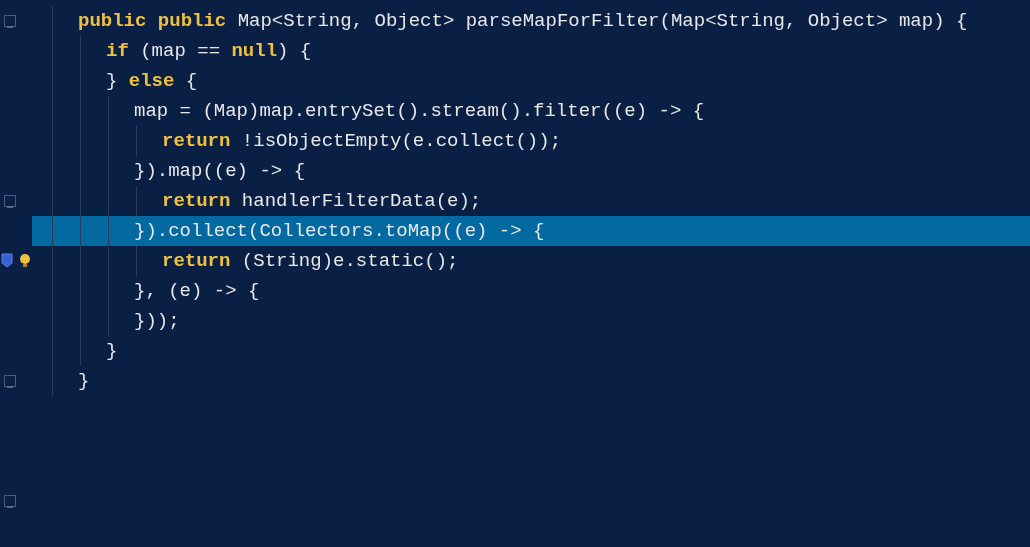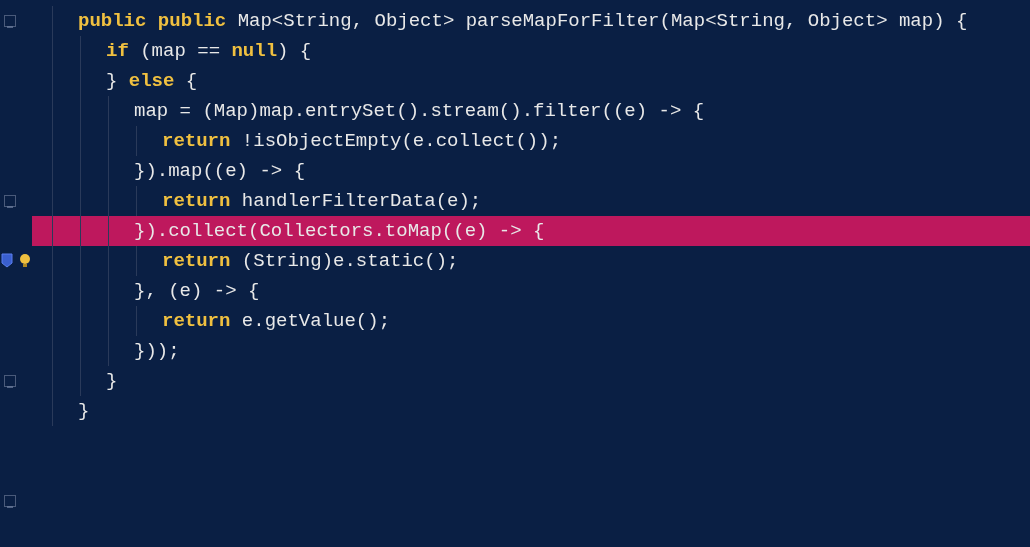--- a/index.html
+++ b/index.html
@@ -36,21 +36,21 @@
     padding-top: 0;
   }
   .line {
     height: 30px;
     line-height: 30px;
     white-space: pre;
     padding-left: 18px;
     position: relative;
   }
   .line.highlighted {
-    background: #be185d;
+    background: #0369a1;
   }
   .indent-guide {
     position: absolute;
     width: 1px;
     background: #2a3a5a;
     top: 0;
     bottom: 0;
   }
   .kw { color: #f0c040; font-weight: bold; }
   .plain { color: #e8e8e8; }
@@ -98,18 +98,17 @@
       <div class="line" style="padding-left: 46px; height: 30px; line-height: 30px;"><span class="indent-guide" style="left: 20px;"></span><span class="kw">public</span><span class="plain"> </span><span class="kw">public</span><span class="plain"> Map&lt;String, Object&gt; parseMapForFilter(Map&lt;String, Object&gt; map) {</span></div>
       <div class="line" style="padding-left: 74px; height: 30px; line-height: 30px;"><span class="indent-guide" style="left: 20px;"></span><span class="indent-guide" style="left: 48px;"></span><span class="kw">if</span><span class="plain"> (map == </span><span class="kw">null</span><span class="plain">) {</span></div>
       <div class="line" style="padding-left: 74px; height: 30px; line-height: 30px;"><span class="indent-guide" style="left: 20px;"></span><span class="indent-guide" style="left: 48px;"></span><span class="plain">} </span><span class="kw">else</span><span class="plain"> {</span></div>
       <div class="line" style="padding-left: 102px; height: 30px; line-height: 30px;"><span class="indent-guide" style="left: 20px;"></span><span class="indent-guide" style="left: 48px;"></span><span class="indent-guide" style="left: 76px;"></span><span class="plain">map = (Map)map.entrySet().stream().filter((e) -&gt; {</span></div>
       <div class="line" style="padding-left: 130px; height: 30px; line-height: 30px;"><span class="indent-guide" style="left: 20px;"></span><span class="indent-guide" style="left: 48px;"></span><span class="indent-guide" style="left: 76px;"></span><span class="indent-guide" style="left: 104px;"></span><span class="kw">return</span><span class="plain"> !isObjectEmpty(e.collect());</span></div>
       <div class="line" style="padding-left: 102px; height: 30px; line-height: 30px;"><span class="indent-guide" style="left: 20px;"></span><span class="indent-guide" style="left: 48px;"></span><span class="indent-guide" style="left: 76px;"></span><span class="plain">}).map((e) -&gt; {</span></div>
       <div class="line" style="padding-left: 130px; height: 30px; line-height: 30px;"><span class="indent-guide" style="left: 20px;"></span><span class="indent-guide" style="left: 48px;"></span><span class="indent-guide" style="left: 76px;"></span><span class="indent-guide" style="left: 104px;"></span><span class="kw">return</span><span class="plain"> handlerFilterData(e);</span></div>
       <div class="line highlighted" style="padding-left: 102px; height: 30px; line-height: 30px;"><span class="indent-guide" style="left: 20px;"></span><span class="indent-guide" style="left: 48px;"></span><span class="indent-guide" style="left: 76px;"></span><span class="plain">}).collect(Collectors.toMap((e) -&gt; {</span></div>
       <div class="line" style="padding-left: 130px; height: 30px; line-height: 30px;"><span class="indent-guide" style="left: 20px;"></span><span class="indent-guide" style="left: 48px;"></span><span class="indent-guide" style="left: 76px;"></span><span class="indent-guide" style="left: 104px;"></span><span class="kw">return</span><span class="plain"> (String)e.static();</span></div>
       <div class="line" style="padding-left: 102px; height: 30px; line-height: 30px;"><span class="indent-guide" style="left: 20px;"></span><span class="indent-guide" style="left: 48px;"></span><span class="indent-guide" style="left: 76px;"></span><span class="plain">}, (e) -&gt; {</span></div>
-      <div class="line" style="padding-left: 130px; height: 30px; line-height: 30px;"><span class="indent-guide" style="left: 20px;"></span><span class="indent-guide" style="left: 48px;"></span><span class="indent-guide" style="left: 76px;"></span><span class="indent-guide" style="left: 104px;"></span><span class="kw">return</span><span class="plain"> e.getValue();</span></div>
       <div class="line" style="padding-left: 102px; height: 30px; line-height: 30px;"><span class="indent-guide" style="left: 20px;"></span><span class="indent-guide" style="left: 48px;"></span><span class="indent-guide" style="left: 76px;"></span><span class="plain">}));</span></div>
       <div class="line" style="padding-left: 74px; height: 30px; line-height: 30px;"><span class="indent-guide" style="left: 20px;"></span><span class="indent-guide" style="left: 48px;"></span><span class="plain">}</span></div>
       <div class="line" style="padding-left: 46px; height: 30px; line-height: 30px;"><span class="indent-guide" style="left: 20px;"></span><span class="plain">}</span></div>
     </div>
 </div>
 
 </body></html>

